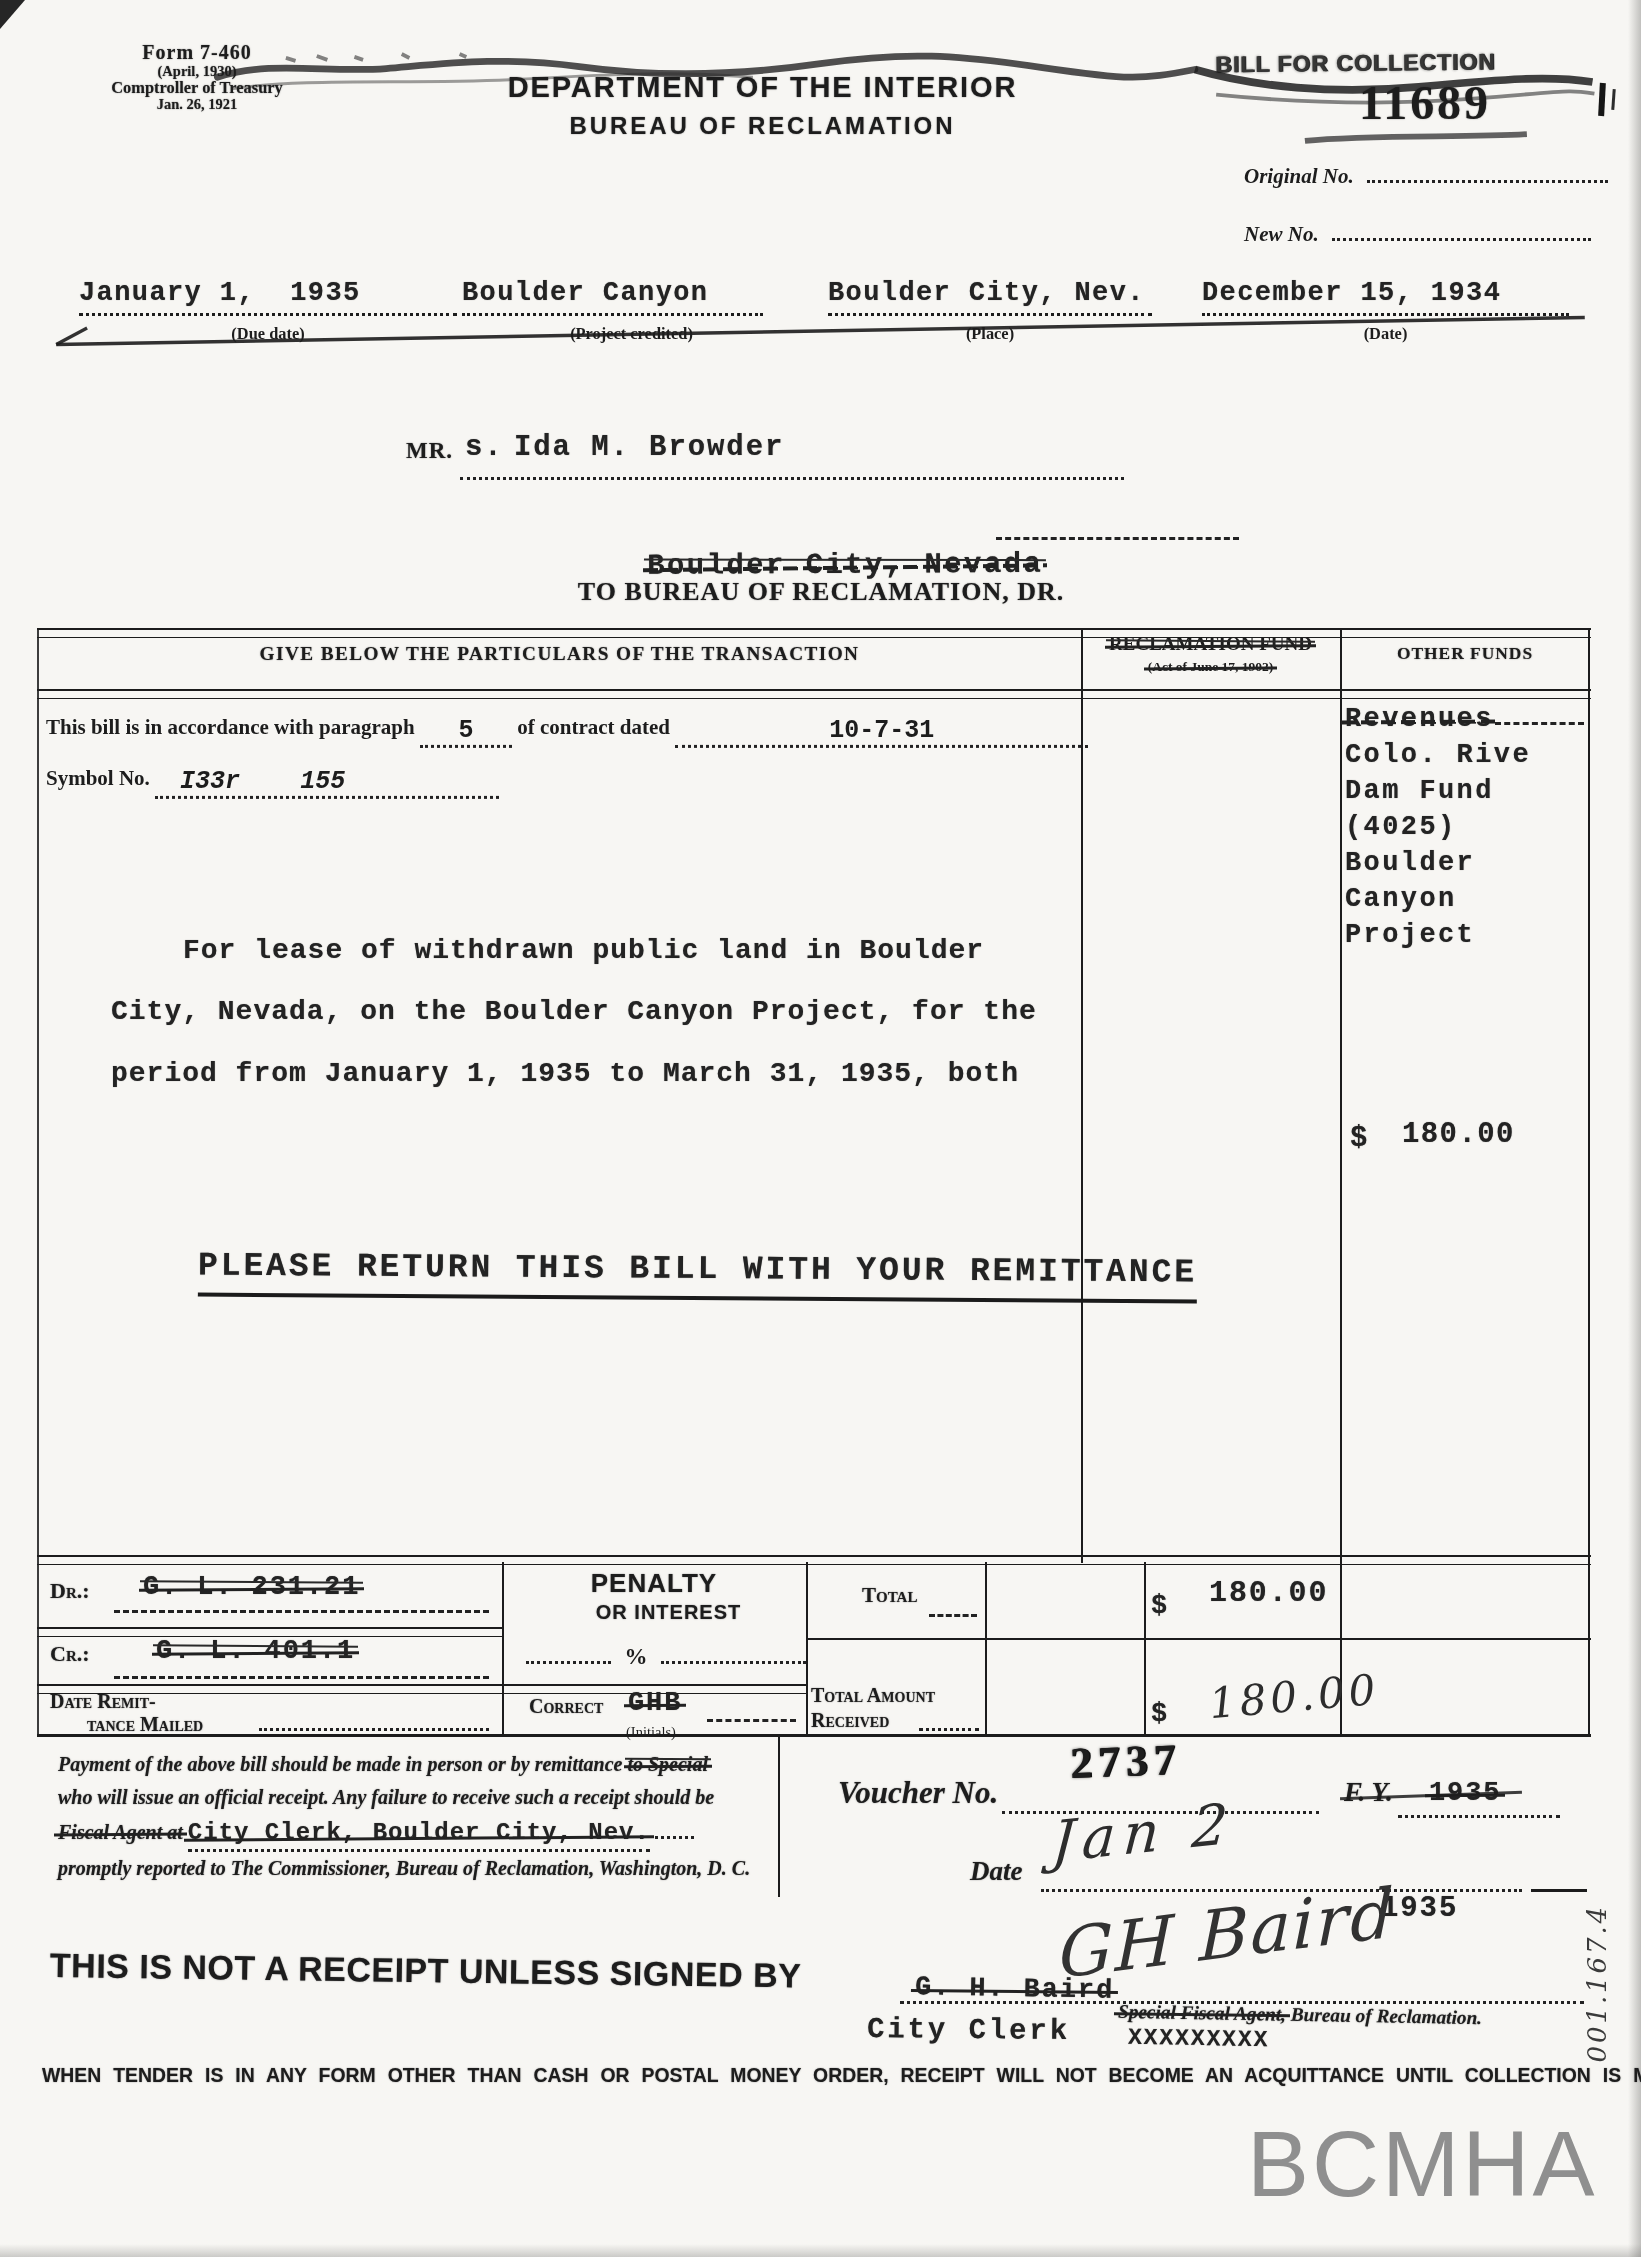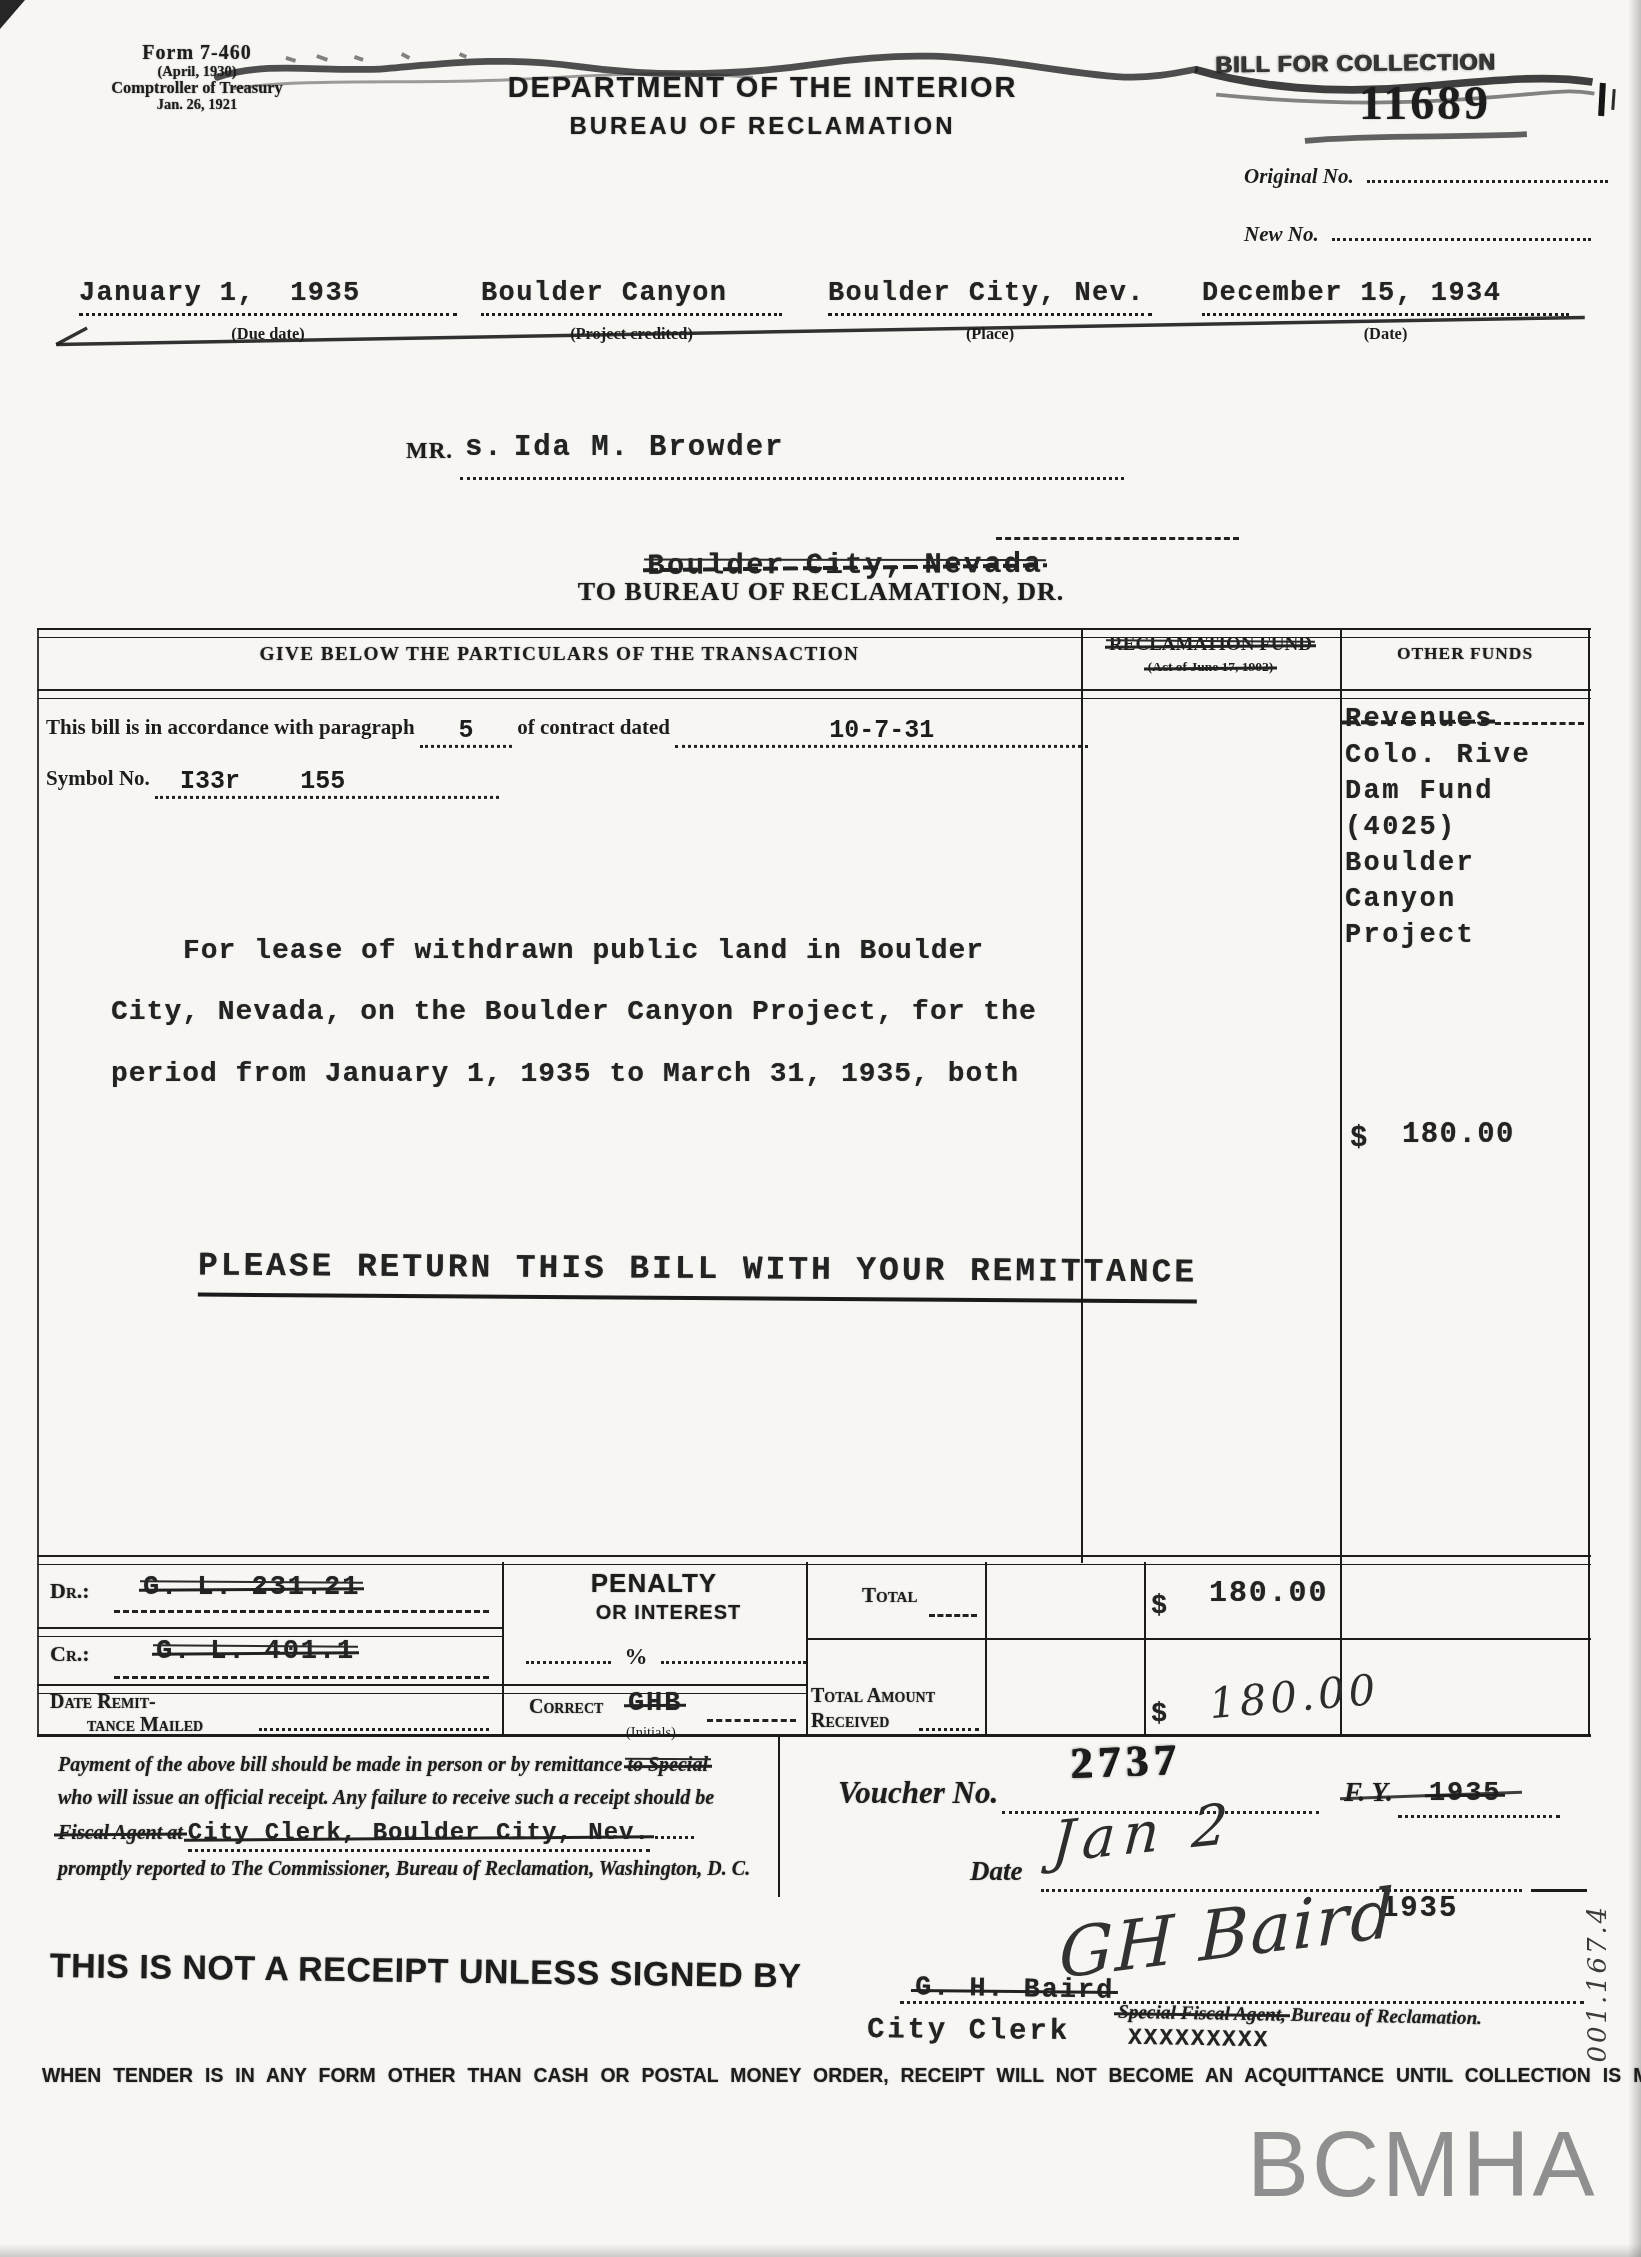--- a/index.html
+++ b/index.html
@@ -91,21 +91,21 @@
     <span class="dots" style="width:241px;margin-left:7.7px;"></span>
   </div>
   <div class="abs ser b it" style="left:1244px;top:220px;font-size:21px;">
     <span>New No.</span>
     <span class="dots" style="width:259px;margin-left:7.7px;"></span>
   </div>
 
   <div class="abs mono pre" style="left:79px;top:278px;width:378px;font-size:27px;letter-spacing:1.4px;border-bottom:3.9px dotted #1d1d1d;padding-bottom:4.8px;">January 1,  1935</div>
   <div class="abs ctr ser b" style="left:79px;top:324px;width:378px;font-size:16.4px;">(Due date)</div>
 
-  <div class="abs mono pre" style="left:481px;top:278px;width:301px;font-size:27px;letter-spacing:1.4px;border-bottom:3.9px dotted #1d1d1d;padding-bottom:4.8px;">Boulder Canyon</div>
+  <div class="abs mono pre" style="left:462px;top:278px;width:301px;font-size:27px;letter-spacing:1.4px;border-bottom:3.9px dotted #1d1d1d;padding-bottom:4.8px;">Boulder Canyon</div>
   <div class="abs ctr ser b" style="left:481px;top:324px;width:301px;font-size:16.4px;">(Project credited)</div>
 
   <div class="abs mono pre" style="left:828px;top:278px;width:324px;font-size:27px;letter-spacing:1.4px;border-bottom:3.9px dotted #1d1d1d;padding-bottom:4.8px;">Boulder City, Nev.</div>
   <div class="abs ctr ser b" style="left:828px;top:324px;width:324px;font-size:16.4px;">(Place)</div>
 
   <div class="abs mono pre" style="left:1202px;top:278px;width:367px;font-size:27px;letter-spacing:1.4px;border-bottom:3.9px dotted #1d1d1d;padding-bottom:4.8px;">December 15, 1934</div>
   <div class="abs ctr ser b" style="left:1202px;top:324px;width:367px;font-size:16.4px;">(Date)</div>
 
   <div class="abs ser b ink" style="left:406px;top:438px;font-size:23px;letter-spacing:1px;">MR.</div>
   <div class="abs mono pre" style="left:465px;top:431px;font-size:29px;letter-spacing:1.9px;">s.</div>
@@ -127,21 +127,21 @@
   <div class="abs ctr ser b ink" style="left:1342px;top:643px;width:246px;font-size:17.4px;letter-spacing:1px;">OTHER FUNDS</div>
 
   <div class="abs ser b" style="left:46px;top:714px;font-size:21px;">
     <span>This bill is in accordance with paragraph</span>
     <span class="slot" style="width:92px;">5</span>
     <span>of contract dated</span>
     <span class="slot" style="width:413px;">10-7-31</span>
   </div>
   <div class="abs ser b" style="left:46px;top:765px;font-size:21px;">
     <span>Symbol No.</span>
-    <span class="slot pre" style="width:319px;text-align:left;padding-left:25px;">I33r    155</span>
+    <span class="slot pre" style="width:319px;text-align:left;padding-left:25px;font-style:italic;">I33r    155</span>
   </div>
 
   <div class="abs mono" style="left:1345px;top:701px;font-size:27px;letter-spacing:2.4px;line-height:36px;">
     <span class="strike strike-dash" style="display:inline-block;">Revenues</span><br>
     <span>Colo. Rive</span><br>
     <span>Dam Fund</span><br>
     <span>(4025)</span><br>
     <span>Boulder</span><br>
     <span>Canyon</span><br>
     <span>Project</span>

